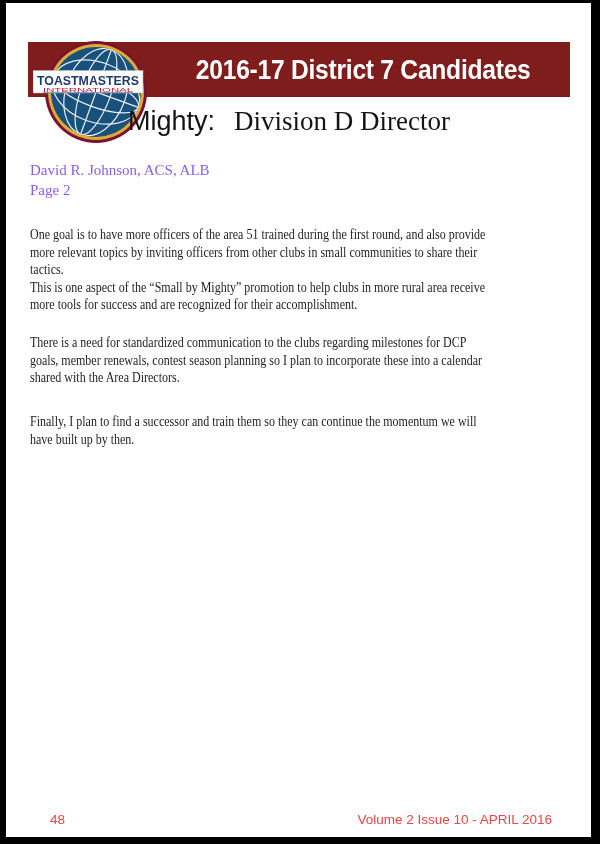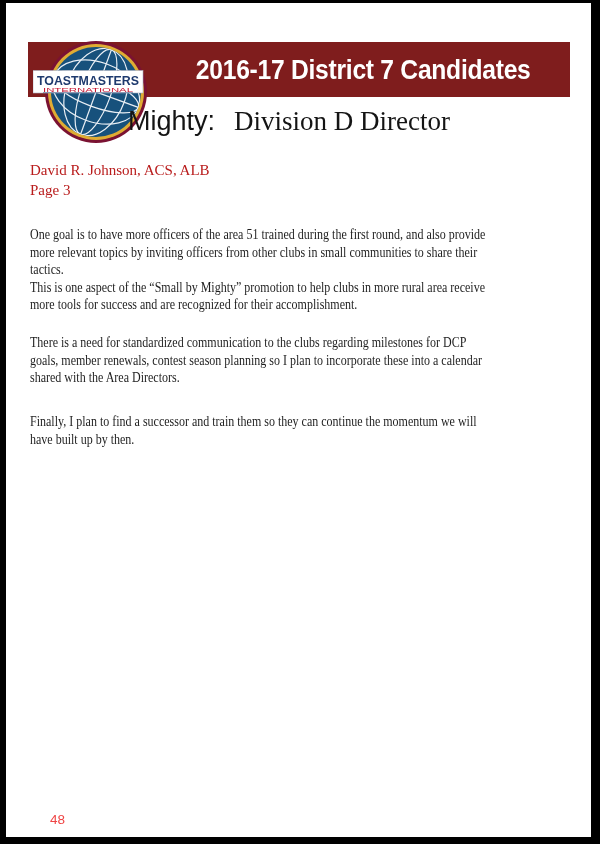--- a/index.html
+++ b/index.html
@@ -30,21 +30,21 @@
   
   .office-heading{
     position:absolute;left:0;top:103px;width:566px;text-align:center;
     color:#141414;font-size:27px;white-space:nowrap;
   }
   .office-label{font-family:"Liberation Sans", sans-serif;}
   .office-title{font-family:"Liberation Serif", serif;margin-left:19px;}
   
   .intro{
     position:absolute;left:24px;top:158px;
-    font-size:15px;line-height:18px;color:#b91c1c;
+    font-size:15px;line-height:18px;color:#8b5cf6;
   }
   .intro .page-label{margin-top:2px;}
   
   .bodytext{
     position:absolute;left:24px;width:620px;
     font-size:13.8px;line-height:17.5px;color:#1e1e1e;
     white-space:pre-line;
     transform:scaleX(0.87);transform-origin:0 0;
   }
   .block-a{top:223px;}
@@ -92,31 +92,32 @@
       <line x1="10" y1="52.6" x2="100" y2="52.6" stroke="#1E3A6E" stroke-width="0.5"></line>
     </g>
   </svg>
 
   <div class="office-heading">
     <span class="office-label">Mighty:</span><span class="office-title">Division D Director</span>
   </div>
 
   <div class="intro">
     <div>David R. Johnson, ACS, ALB</div>
-    <div class="page-label">Page 3</div>
+    <div class="page-label">Page 2</div>
   </div>
 
   <div class="bodytext block-a">One goal is to have more officers of the area 51 trained during the first round, and also provide
 more relevant topics by inviting officers from other clubs in small communities to share their
 tactics.
 This is one aspect of the “Small by Mighty” promotion to help clubs in more rural area receive
 more tools for success and are recognized for their accomplishment.</div>
   <div class="bodytext block-b">There is a need for standardized communication to the clubs regarding milestones for DCP
 goals, member renewals, contest season planning so I plan to incorporate these into a calendar
 shared with the Area Directors.</div>
   <div class="bodytext block-c">Finally, I plan to find a successor and train them so they can continue the momentum we will
 have built up by then.</div>
 
   <div class="footer">
     <span>48</span>
+    <span>Volume 2 Issue 10 - APRIL 2016</span>
   </div>
 
 </div>
 
 </body></html>

